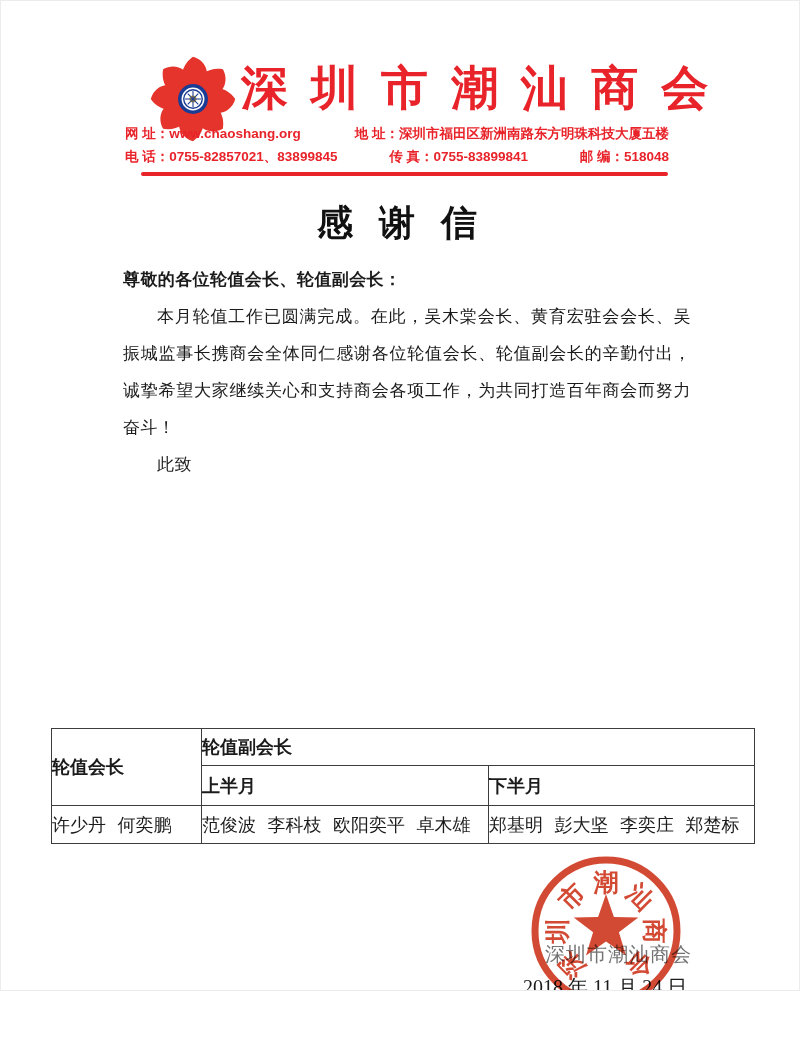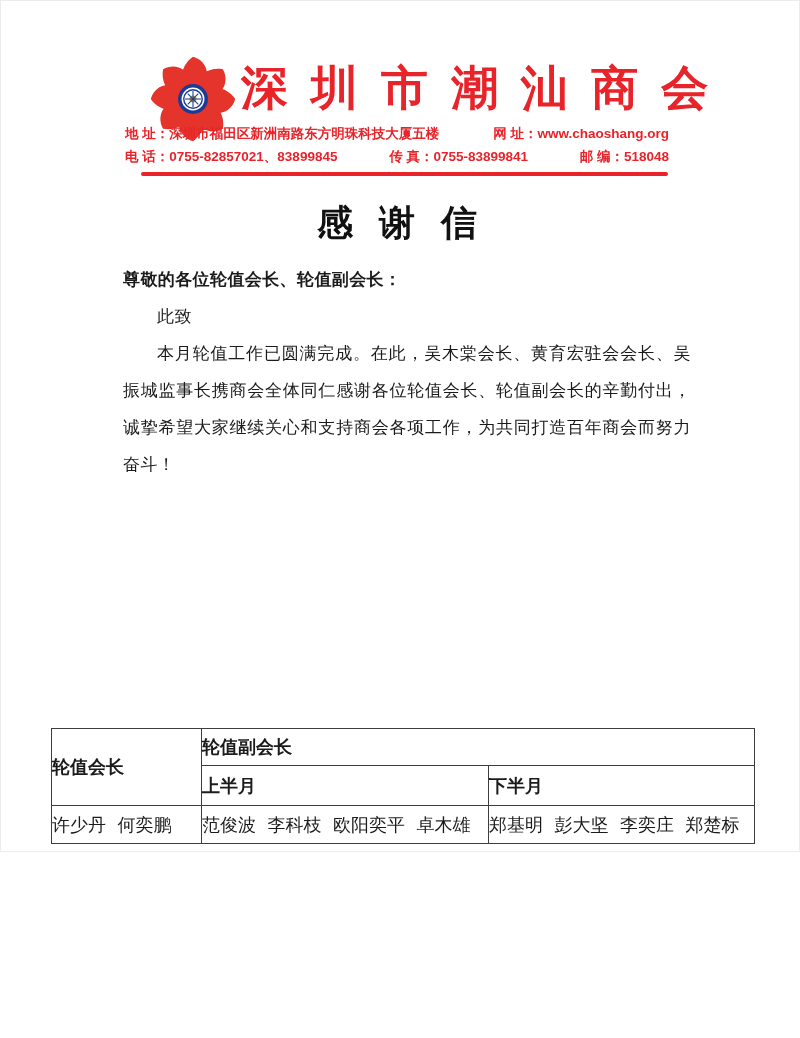--- a/index.html
+++ b/index.html
@@ -1,17 +1,17 @@
 <!DOCTYPE html>
 <html style="--brand: #e8232a; --seal: #cf3a22;"><head>
 <meta charset="utf-8">
 <style>
   html,body { margin:0; padding:0; background:#ffffff; }
   .page {
-    position:relative; width:800px; height:852px; margin:0 auto;
+    position:relative; width:800px; height:991px; margin:0 auto;
     background:#ffffff; overflow:hidden; box-sizing:border-box;
     border:1px solid #ececec;
     font-family:"Liberation Serif","DejaVu Serif",serif;
     color:#1b1b1b;
   }
   :root { --brand:#e8232a; --seal:#cf3a22; }
 
   
   .logo { position:absolute; left:146px; top:54px; width:92px; height:88px; }
   .org-name {
@@ -105,24 +105,24 @@
       <line x1="44" y1="44" x2="56" y2="56"></line>
         <line x1="56" y1="44" x2="44" y2="56"></line>
     </g>
   </svg>
 
   <div class="org-name">深 圳 市 潮 汕 商 会</div>
 
   <div class="contact">
     <div class="contact-row">
       <span>
-        <span>地 址：</span><span>深圳市福田区新洲南路东方明珠科技大厦五楼</span>
+        <span>网 址：</span><span>www.chaoshang.org</span>
       </span>
       <span>
-        <span>网 址：</span><span>www.chaoshang.org</span>
+        <span>地 址：</span><span>深圳市福田区新洲南路东方明珠科技大厦五楼</span>
       </span>
     </div>
     <div class="contact-row">
       <span>
         <span>电 话：</span><span>0755-82857021、83899845</span>
       </span>
       <span>
         <span>传 真：</span><span>0755-83899841</span>
       </span>
       <span>
@@ -130,22 +130,22 @@
       </span>
     </div>
   </div>
 
   <div class="red-rule"></div>
 
   <div class="letter-title">感 谢 信</div>
 
   <div class="body-block">
     <p class="salutation">尊敬的各位轮值会长、轮值副会长：</p>
+    <p class="indent">本月轮值工作已圆满完成。在此，吴木棠会长、黄育宏驻会会长、吴振城监事长携商会全体同仁感谢各位轮值会长、轮值副会长的辛勤付出，诚挚希望大家继续关心和支持商会各项工作，为共同打造百年商会而努力奋斗！</p>
     <p class="indent">此致</p>
-    <p class="indent">本月轮值工作已圆满完成。在此，吴木棠会长、黄育宏驻会会长、吴振城监事长携商会全体同仁感谢各位轮值会长、轮值副会长的辛勤付出，诚挚希望大家继续关心和支持商会各项工作，为共同打造百年商会而努力奋斗！</p>
   </div>
 
   <table class="roster">
     <colgroup>
         <col style="width:150px">
         <col style="width:287px">
         <col style="width:266px">
       </colgroup>
     <tbody>
         <tr class="r1">

